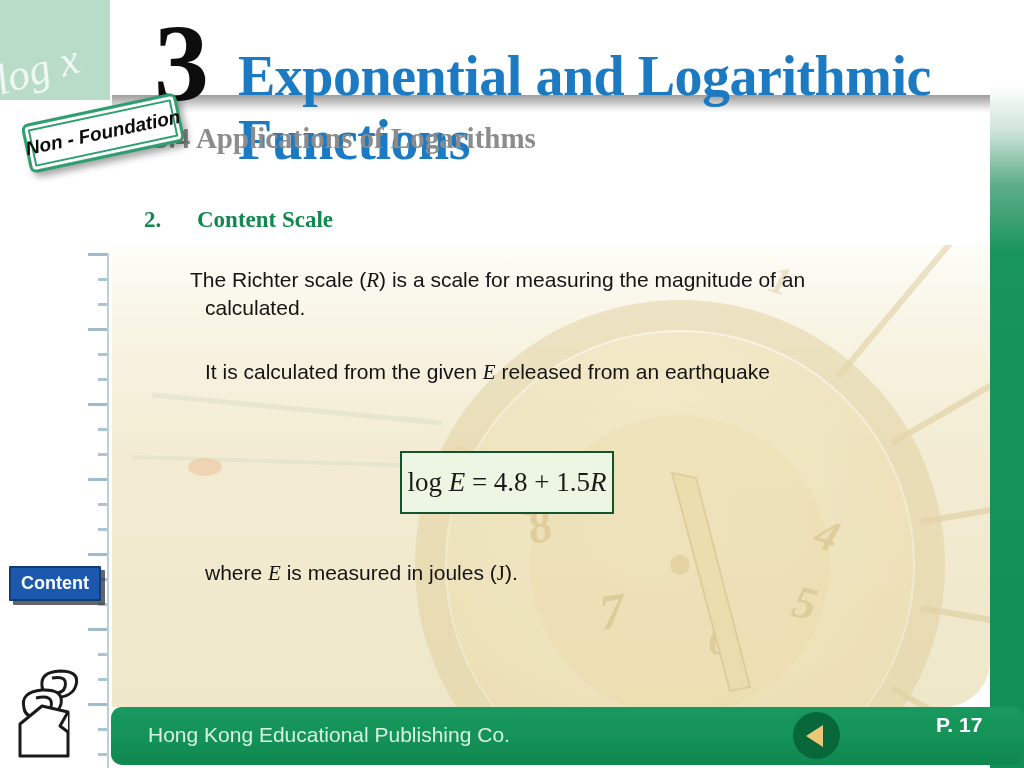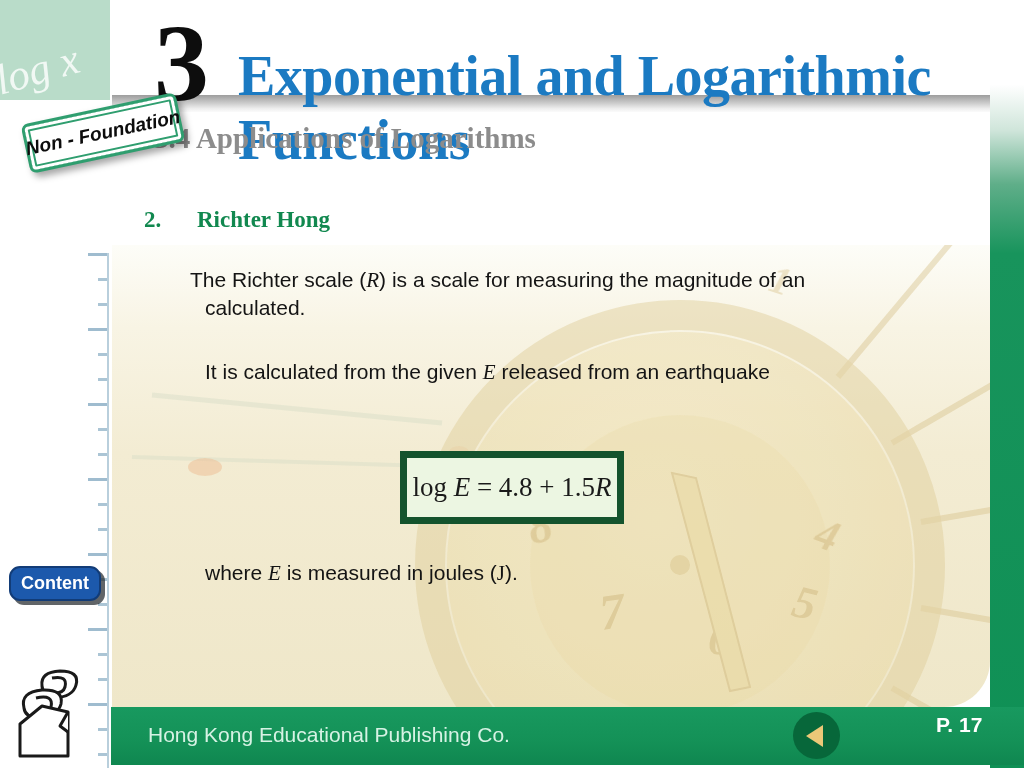--- a/index.html
+++ b/index.html
@@ -47,32 +47,32 @@
   .item-number{position:absolute;left:144px;top:207px;color:#11884f;
       font-family:"Liberation Serif",serif;font-weight:bold;font-size:23px;}
   .item-title{position:absolute;left:197px;top:207px;color:#11884f;
       font-family:"Liberation Serif",serif;font-weight:bold;font-size:23px;}
 
   .body-text{position:absolute;color:#141414;font-size:21px;line-height:29px;white-space:nowrap;}
   .var{font-family:"Liberation Serif",serif;font-style:italic;}
   .unit{font-family:"Liberation Serif",serif;}
 
   .formula-box{position:absolute;left:400px;top:451px;width:210px;height:59px;
-      background:#ecf6e2;border:7px solid #14532d;display:flex;align-items:center;justify-content:center;}
+      background:#ecf6e2;border:2px solid #14532d;display:flex;align-items:center;justify-content:center;}
   .formula-box .ftext{font-family:"Liberation Serif",serif;font-size:27px;color:#1a1a1a;white-space:nowrap;}
 
   
   .content-button{position:absolute;left:9px;top:566px;width:88px;height:31px;background:#1c59ac;
-      border:2px solid #123c77;border-radius:11px;box-shadow:4px 4px 0 rgba(30,35,40,.7);
+      border:2px solid #123c77;border-radius:1px;box-shadow:4px 4px 0 rgba(30,35,40,.7);
       display:flex;align-items:center;justify-content:center;cursor:pointer;}
   .content-button span{color:#ffffff;font-weight:bold;font-size:18px;}
 
   
   .footer{position:absolute;left:111px;top:707px;width:913px;height:58px;
-      background:linear-gradient(to bottom,#18995f 0%,#149157 60%,#0f8750 100%);}
+      background:linear-gradient(to bottom,#18995f 0%,#149157 60%,#0f8750 100%);border-radius:11px;}
   .publisher{position:absolute;left:37px;top:16px;color:#d6f2e4;font-size:21px;}
   .back-button{position:absolute;left:682px;top:5px;width:47px;height:47px;border-radius:50%;
       background:#07673a;display:flex;align-items:center;justify-content:center;cursor:pointer;}
   .back-arrow{width:0;height:0;border-top:11px solid transparent;border-bottom:11px solid transparent;
       border-right:17px solid #ecc878;margin-left:-4px;}
   .page-label{position:absolute;left:825px;top:6px;color:#ffffff;font-weight:bold;font-size:21px;}
 
   
   .book-icon{position:absolute;left:12px;top:666px;}
 </style>
@@ -139,21 +139,21 @@
         </g>
 
         <ellipse cx="455" cy="242" rx="52" ry="13" fill="#f2e6b2" stroke="#d9c48c" stroke-width="3" transform="rotate(-28 455 242)"></ellipse>
         <path d="M560 228 L584 233 L638 442 L618 446 Z" fill="#e9d9a2" stroke="#d9c48c" stroke-width="2"></path>
         <circle cx="568" cy="320" r="10" fill="#dfcc96"></circle>
       </g>
     </svg>
   </div>
 
   <div class="item-number">2.</div>
-  <div class="item-title">Richter Hong</div>
+  <div class="item-title">Content Scale</div>
 
   <div class="body-text" style="left:190px;top:265px;"><span>The Richter scale (</span><span class="var">R</span><span>) is a scale for measuring the magnitude of an</span></div>
   <div class="body-text" style="left:205px;top:293px;">calculated.</div>
 
   <div class="body-text" style="left:205px;top:357px;"><span>It is calculated from the given </span><span class="var">E</span><span> released from an earthquake</span></div>
 
   <div class="formula-box">
     <span class="ftext"><span>log </span><span class="var">E</span><span> = 4.8 + 1.5</span><span class="var">R</span></span>
   </div>
 

